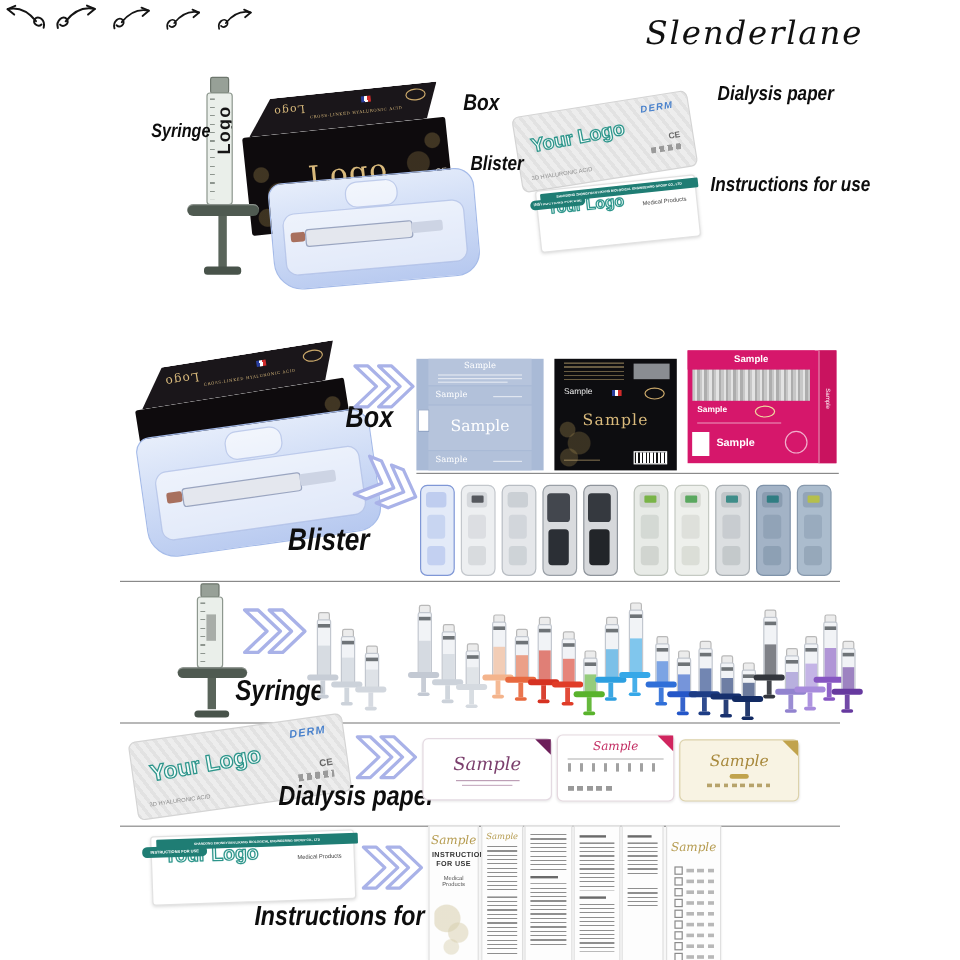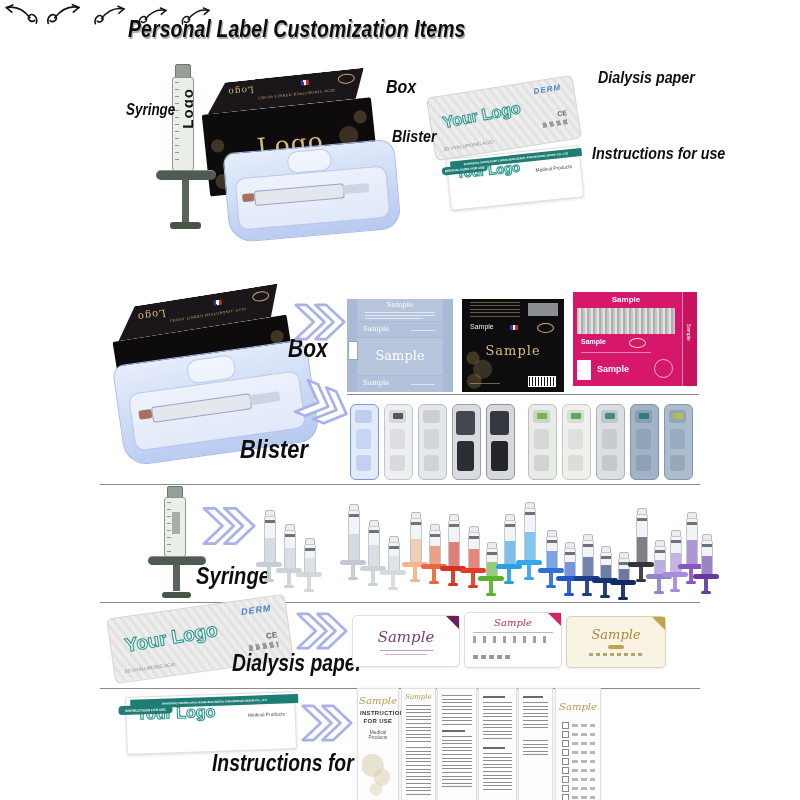--- a/index.html
+++ b/index.html
@@ -78,21 +78,21 @@
   .dcard{position:absolute;border-radius:5px;border:1px solid;box-shadow:0 1px 2px rgba(0,0,0,.08)}
   .dcorner{position:absolute;top:0;right:0;width:0;height:0;border-left:13px solid transparent}
   .dtitle{position:absolute;width:100%;text-align:center;font-family:"DejaVu Serif",serif;font-style:italic;font-weight:500}
 </style>
 </head>
 <body>
 
 <div class="canvas">
 
   
-  <div class="abs lab h1"><span class="cx">Personal Label Customization Items</span></div>
+  <div class="abs brand"><span>Slenderlane</span></div>
 
   
   <div class="hr" style="left:347px;top:394px;width:352px"></div>
   <div class="hr" style="left:100px;top:484px;width:600px"></div>
   <div class="hr" style="left:100px;top:602px;width:600px"></div>
   <div class="hr" style="left:100px;top:688px;width:600px"></div>
 
   
   
   <div class="abs" style="left:204px;top:76px;width:170px;height:112px;transform:rotate(-6deg)">

